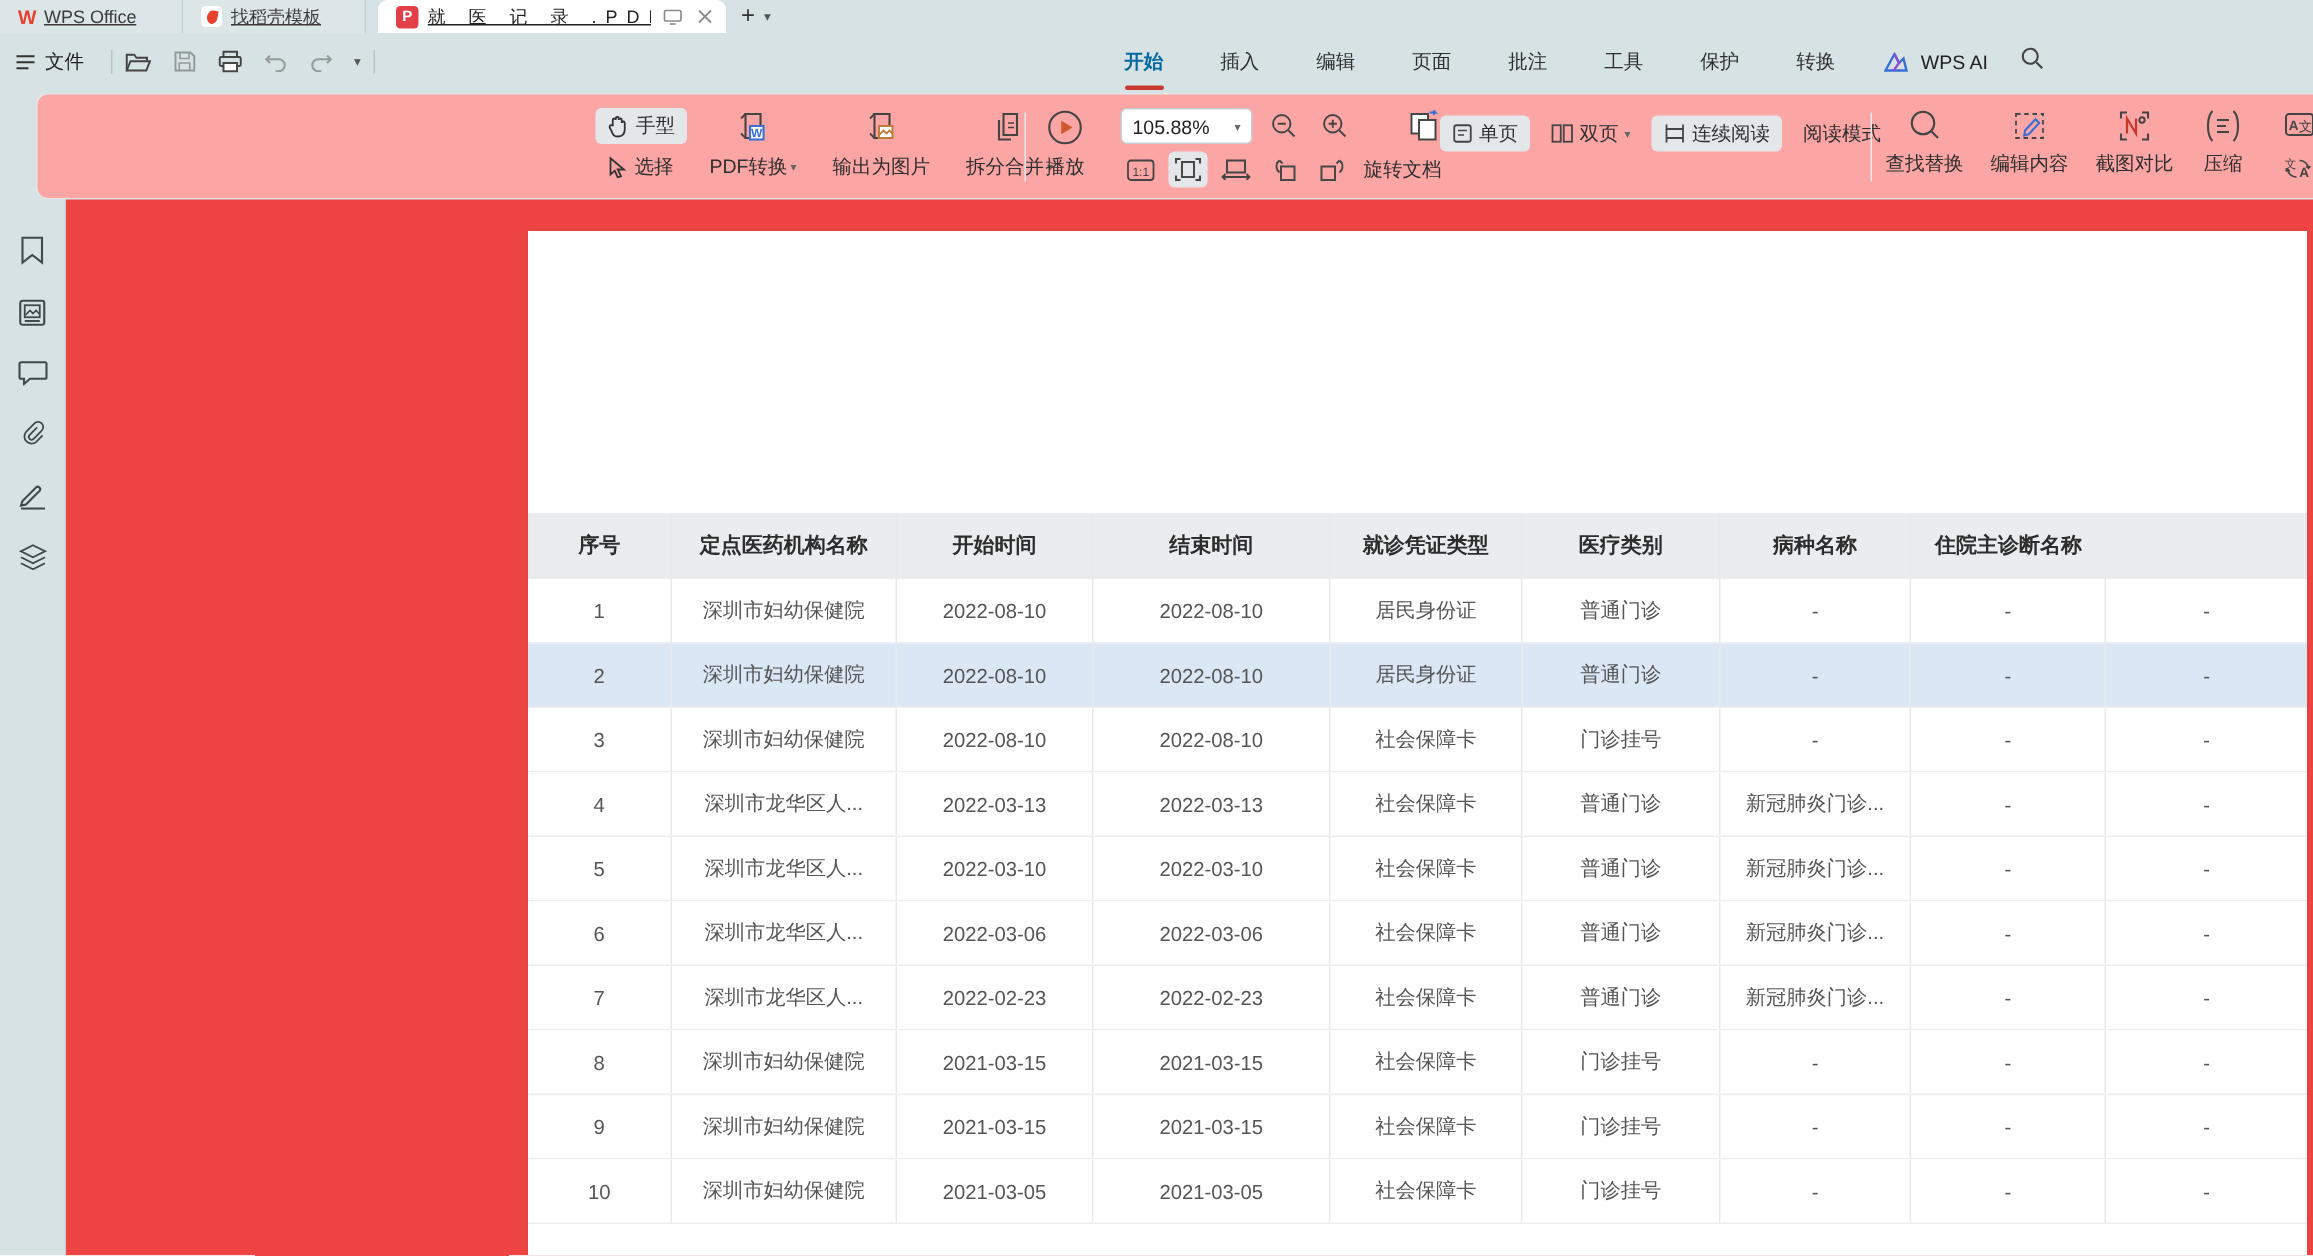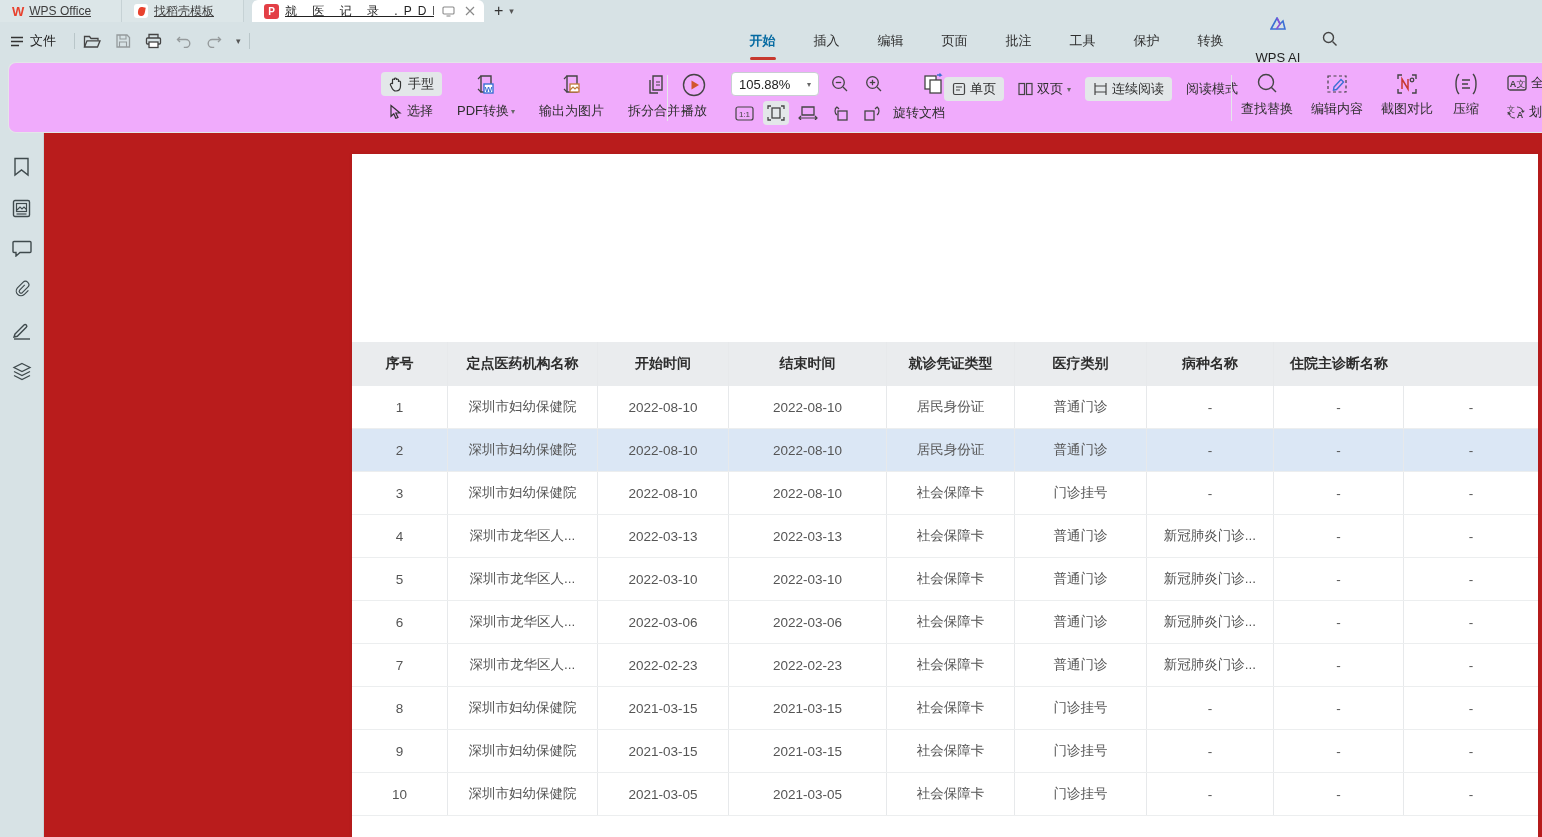--- a/index.html
+++ b/index.html
@@ -27,24 +27,24 @@
   
   .menubar { position:absolute; top:22px; left:0; right:0; height:38px; display:flex; align-items:center; padding:0 10px; }
   .menubar .file-btn { display:flex; align-items:center; gap:6px; font-size:13px; color:#222; margin-right:10px; }
   .mb-sep { width:1px; height:16px; background:#b9c6c9; margin:0 8px; }
   .qa-icons { display:flex; align-items:center; gap:14px; }
   .qa-icons svg { display:block; }
   .menu-items { display:flex; align-items:center; gap:34px; margin-left:490px; font-size:13px; color:#2e2e2e; }
   .menu-item { position:relative; padding:4px 2px; }
   .menu-item.active { color:#0369a1; font-weight:bold; }
   .menu-item.active::after { content:""; position:absolute; left:2px; right:2px; bottom:-6px; height:3px; background:#c7392f; border-radius:2px; }
-  .wpsai { display:flex; align-items:center; gap:20px; margin-left:30px; font-size:13px; color:#222;flex-direction:column; }
+  .wpsai { display:flex; align-items:center; gap:9px; margin-left:30px; font-size:13px; color:#222; }
 
   
-  .ribbon { position:absolute; top:62px; left:8px; right:0; height:71px; background:#f0abfc; border:1px solid #e3e6e8; border-right:none; border-radius:8px 0 0 8px; }
+  .ribbon { position:absolute; top:62px; left:24px; right:0; height:71px; background:#fca5a5; border:1px solid #e3e6e8; border-right:none; border-radius:8px 0 0 8px; }
   .rb-abs { position:absolute; }
   .pill { display:flex; align-items:center; gap:5px; font-size:13px; color:#2e2e2e; padding:3px 8px; border-radius:4px; }
   .pill.on { background:#e3e7e9; }
   .bigbtn { display:flex; flex-direction:column; align-items:center; gap:4px; font-size:13px; color:#2e2e2e; }
   .bigbtn .lbl { display:flex; align-items:center; gap:2px; white-space:nowrap; }
   .rb-sep { position:absolute; top:12px; width:1px; height:46px; background:#e4e7e9; }
   .ddl-caret { font-size:8px; color:#666; }
   .zoombox { display:flex; align-items:center; justify-content:space-between; width:88px; height:24px; border:1px solid #c8ced2; border-radius:4px; padding:0 7px; font-size:13px; color:#222; background:#fff; }
   .iconbtn { width:26px; height:24px; display:flex; align-items:center; justify-content:center; border-radius:4px; }
   .iconbtn.on { background:#e3e7e9; }
@@ -53,21 +53,21 @@
   .seg.on { background:#e3e7e9; }
   .navarrow { color:#4a4a4a; }
   .navarrow.dis { color:#b9bfc3; }
   .row2 { display:flex; align-items:center; gap:6px; }
 
   
   .sidebar { position:absolute; top:133px; left:0; width:44px; bottom:0; border-right:1px solid #c9d4d7; display:flex; flex-direction:column; align-items:center; padding-top:24px; gap:22px; }
   .sidebar svg { display:block; }
 
   
-  .docarea { position:absolute; top:133px; left:44px; right:0; bottom:0; background:#b91c1c; }
+  .docarea { position:absolute; top:133px; left:44px; right:0; bottom:0; background:#ef4444; }
   .page { position:absolute; left:308px; top:21px; width:1186px; bottom:0; background:#fff; box-shadow:0 0 4px rgba(0,0,0,.08); }
 
   
   .rtable { position:absolute; left:0; top:188px; width:1186px; font-size:13.5px; }
   .thead { display:flex; height:44px; background:#eaecee; }
   .thead .tcell { font-weight:bold; color:#2d2d2d; font-size:14px; }
   .trow { display:flex; height:43px; background:#fff; border-bottom:1px solid #eceeef; }
   .trow.hl { background:#dbe7f5; }
   .tcell { display:flex; align-items:center; justify-content:center; color:#555; border-right:1px solid #e7e9eb; overflow:hidden; white-space:nowrap; }
   .tcell:last-child { border-right:none; }

